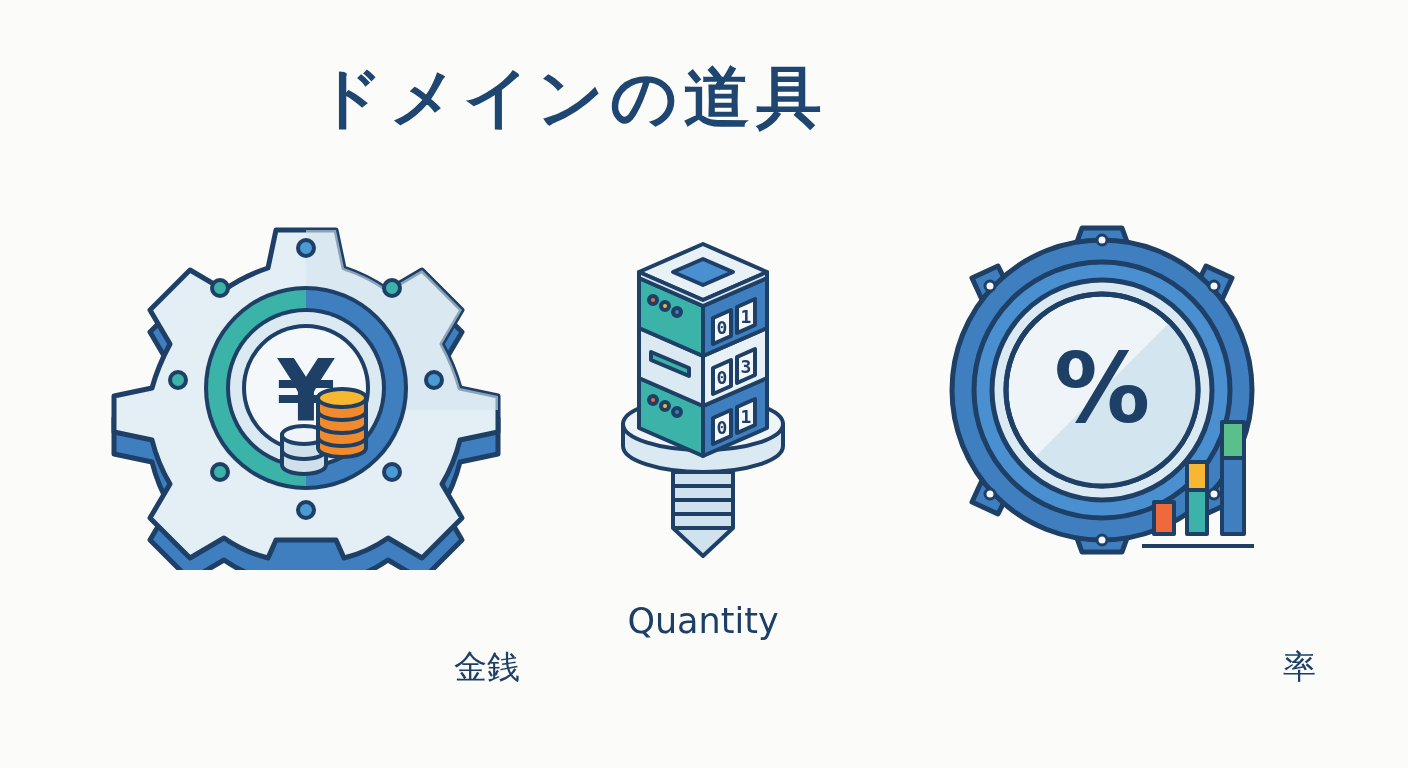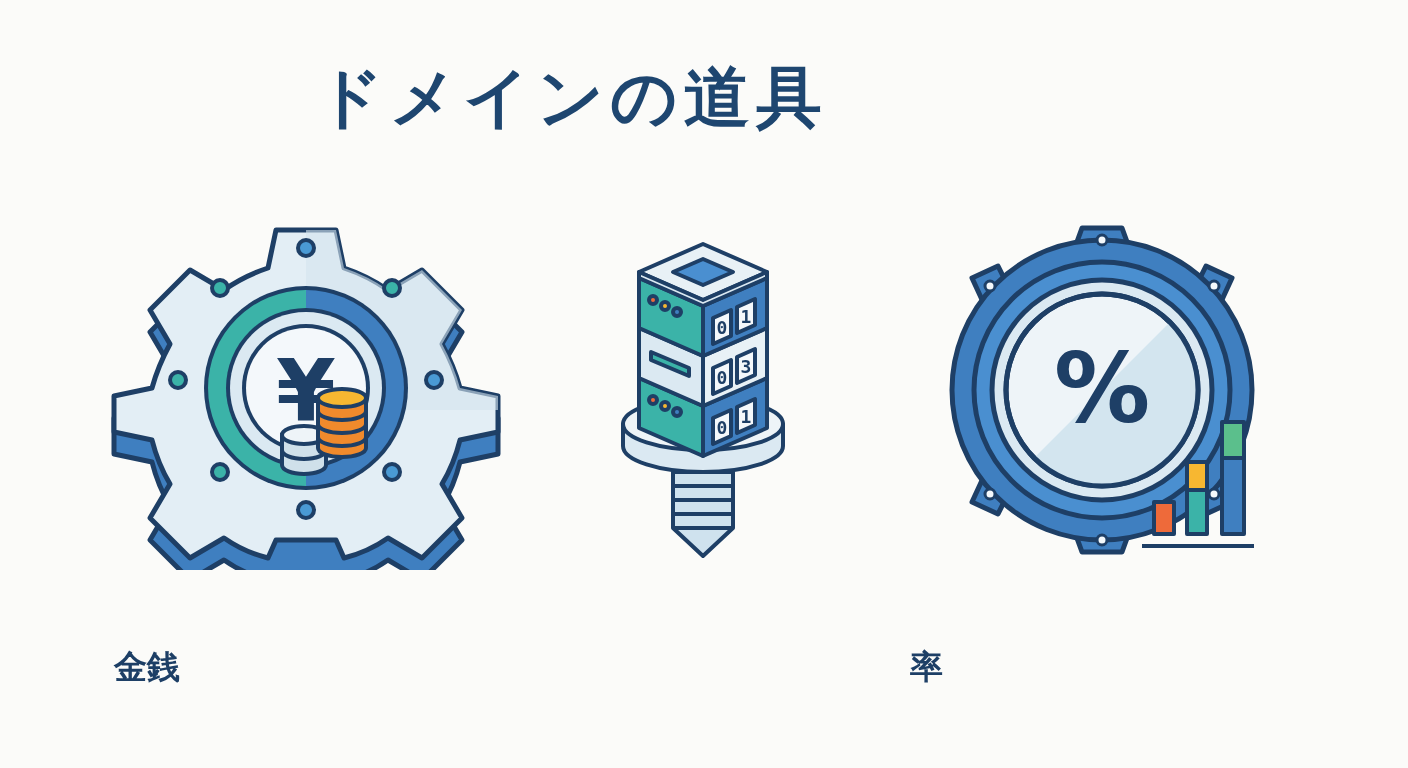--- a/index.html
+++ b/index.html
@@ -46,28 +46,28 @@
       top: 390px;
       width: 400px;
       text-align: center;
       font-size: 35px;
       line-height: 42px;
       color: #1d3f66;
       font-family: "DejaVu Sans", "Liberation Sans", sans-serif;
     }
     .item .label-ja {
       position: absolute;
-      left: 8px;
+      left: 14px;
       top: 436px;
       width: 400px;
-      text-align: left;
+      text-align: right;
       font-size: 33px;
       line-height: 42px;
       color: #1d3f66;
-      font-weight: bold;
+      font-weight: normal;
     }
     #item-money { left: 106px; }
     #item-quantity { left: 503px; }
     #item-rate { left: 902px; }
   </style>
 </head>
 <body>
 
 <div class="title">ドメインの道具</div>
 
@@ -173,20 +173,21 @@
       <g font-family="DejaVu Sans Mono, monospace" font-weight="bold" font-size="18" fill="#1e3f66" text-anchor="middle">
         <text x="219" y="124">0</text>
         <text x="243" y="113">1</text>
         <text x="219" y="174">0</text>
         <text x="243" y="163">3</text>
         <text x="219" y="224">0</text>
         <text x="243" y="213">1</text>
       </g>
     </svg>
   </div>
+  <div class="label-en">Quantity</div>
 </div>
 
 <div class="item" id="item-rate">
   <div class="icon">
     <svg width="400" height="360" viewBox="0 0 400 360">
       <g stroke="#1e3f66" stroke-width="5" stroke-linejoin="round">
 
         <path d="M180 18 L220 18 L228 40 L172 40 Z" fill="#3f7fc0"></path>
         <path d="M180 342 L220 342 L228 320 L172 320 Z" fill="#3f7fc0"></path>
         <path d="M70 68 L96 56 L108 80 L82 94 Z" fill="#3f7fc0"></path>

